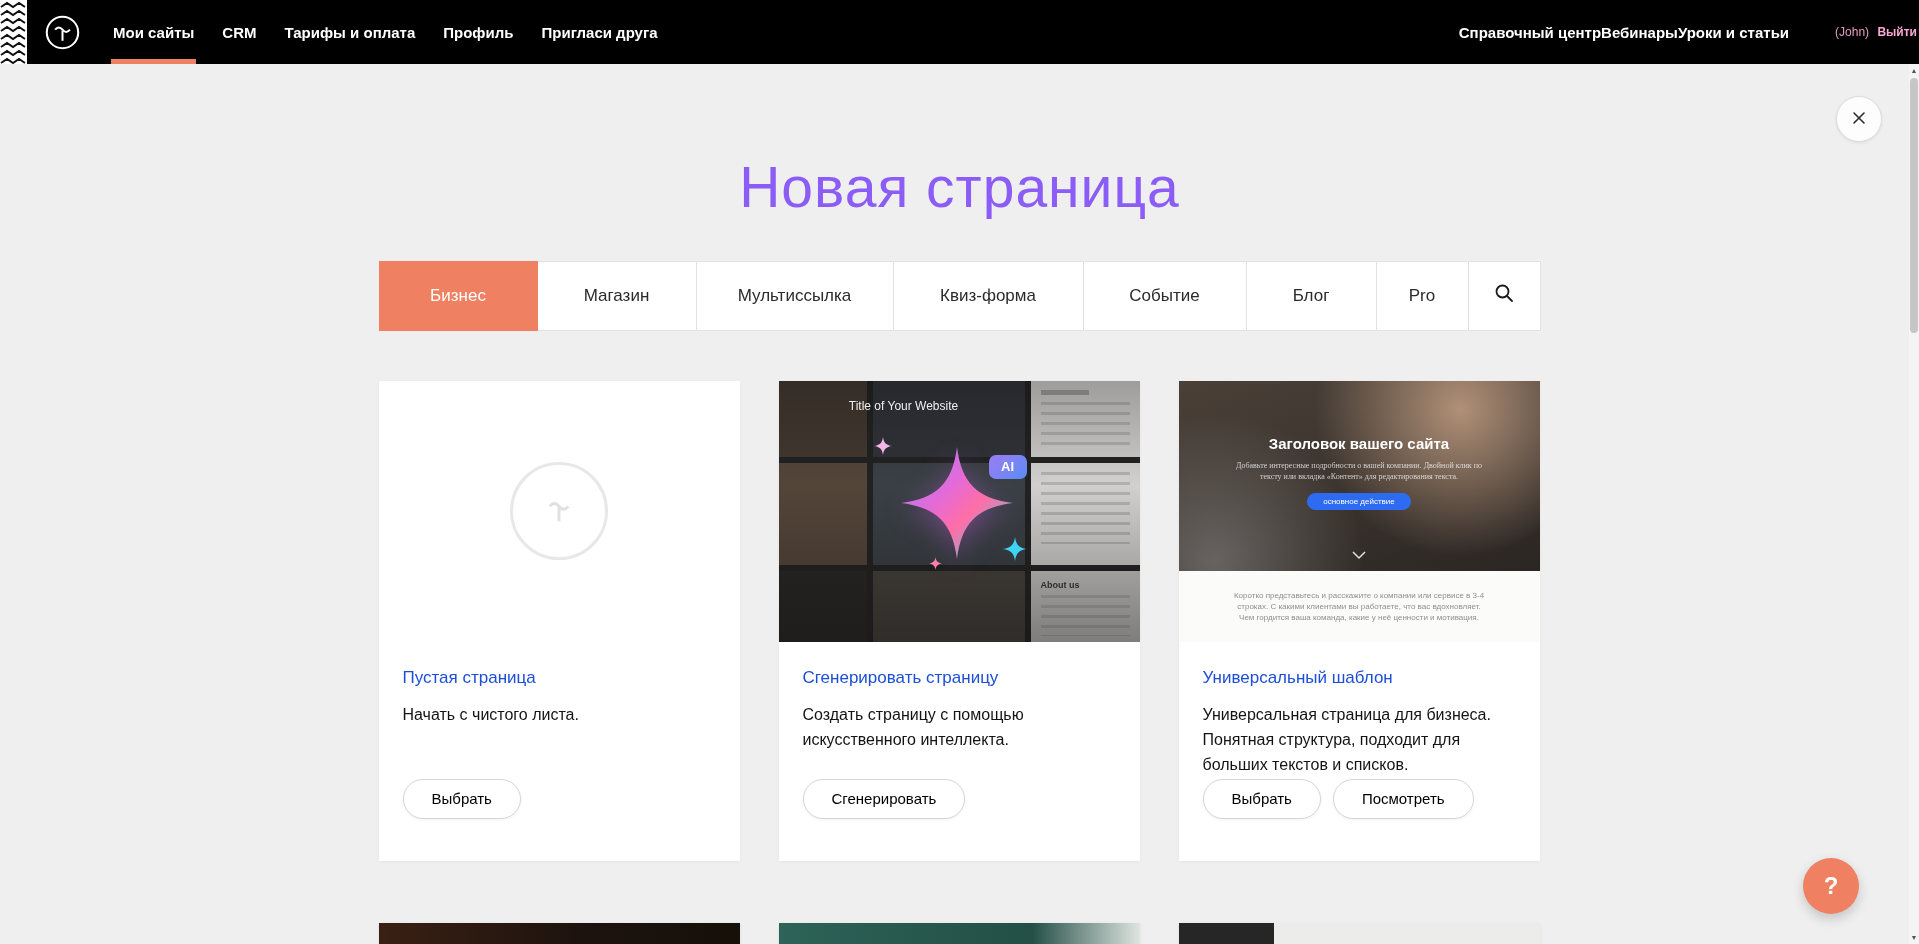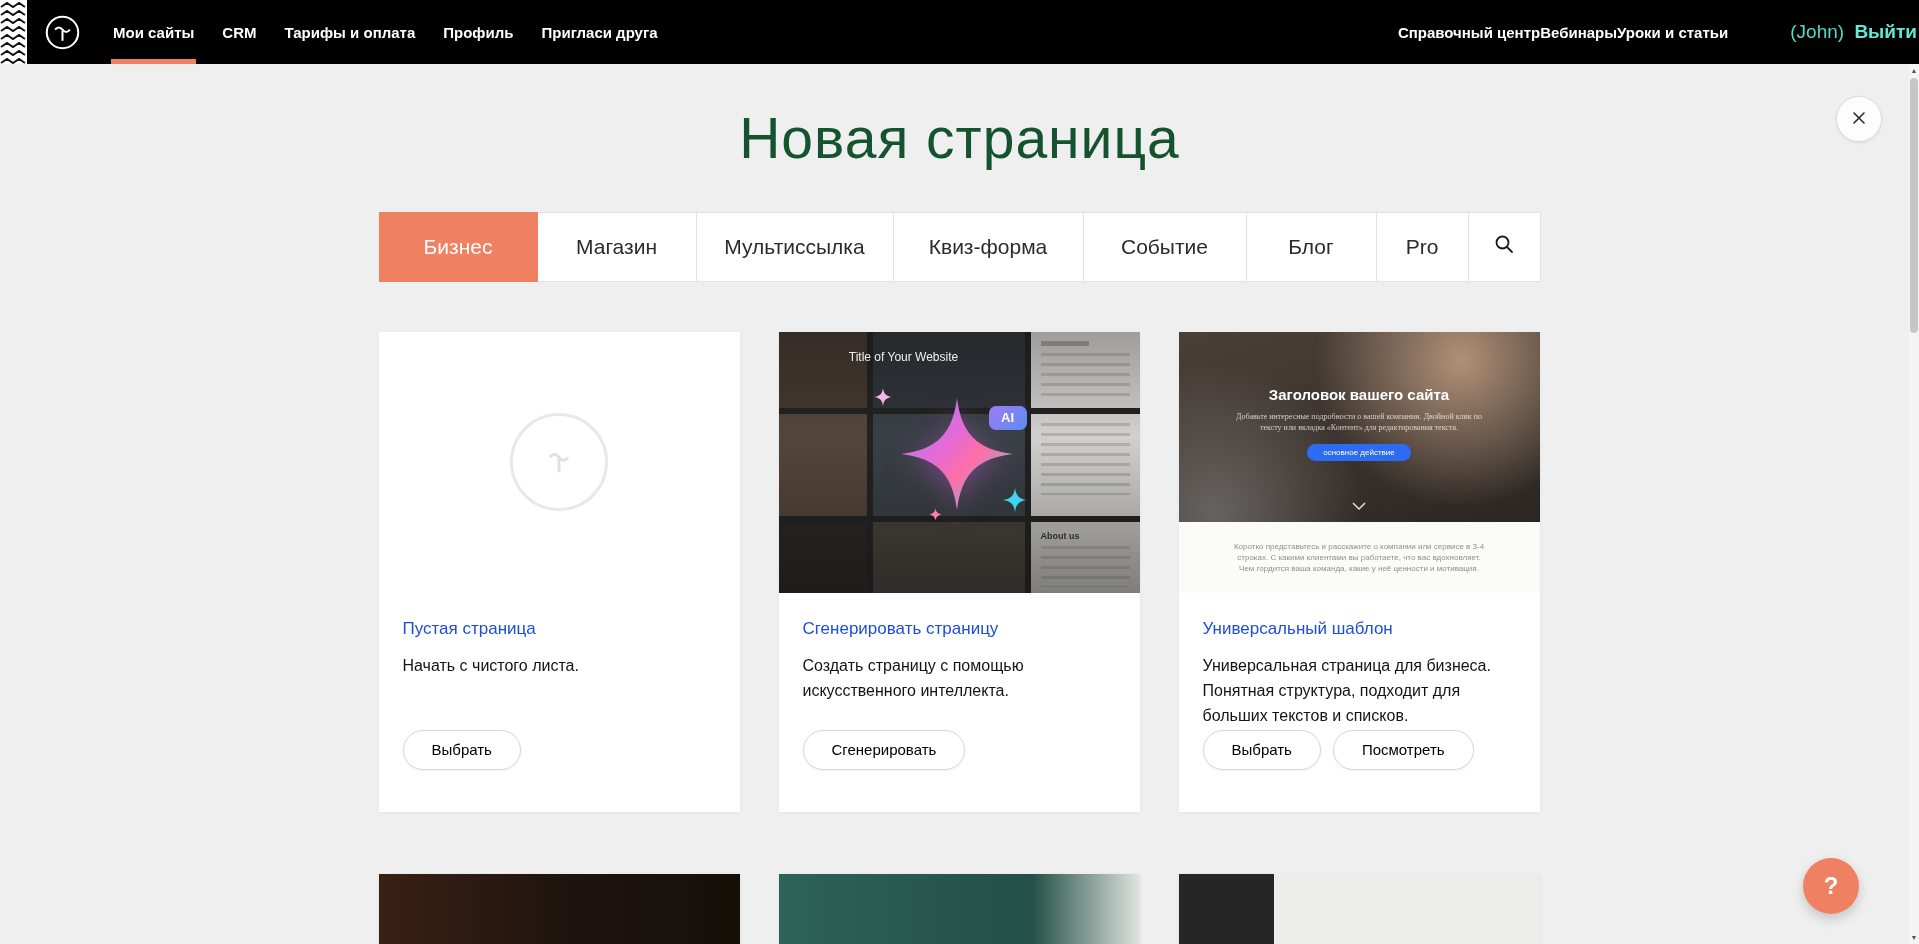--- a/index.html
+++ b/index.html
@@ -8,40 +8,40 @@
 
   
   .topbar { height:64px; width:1919px; background:#000; display:flex; align-items:center; position:relative; z-index:20; }
   .zigzag { flex:0 0 27px; height:64px; background:#fff; }
   .logo { margin-left:17px; width:37px; height:37px; flex:0 0 37px; cursor:pointer; }
   .nav-left { display:flex; align-items:stretch; margin-left:18px; height:64px; }
   .nav-item { position:relative; display:flex; align-items:center; padding:0 14px; color:#fff; font-size:15px; font-weight:700; cursor:pointer; white-space:nowrap; }
   .nav-item.active::after { content:""; position:absolute; left:12px; right:12px; bottom:0; height:5px; background:#ef8061; }
   .nav-right { margin-left:auto; display:flex; align-items:center; padding-right:2px; }
   .nav-link { color:#fff; font-size:15px; font-weight:700; cursor:pointer; white-space:nowrap; }
-  .user-block { margin-left:62px; color:#5eead4; font-size:19px; white-space:nowrap; }
+  .user-block { margin-left:46px; color:#f9a8d4; font-size:12px; white-space:nowrap; }
   .user-name { font-weight:400; opacity:.92; }
   .logout { font-weight:700; cursor:pointer; margin-left:5px; }
 
   
   .main { position:relative; height:880px; width:1919px; overflow:hidden; background:#efefef; }
   .content { width:1162px; margin:0 auto; }
 
   .close-btn { position:absolute; top:32px; left:1836px; width:46px; height:46px; border-radius:50%;
     background:#fdfdfd; border:1px solid #dcdcdc; display:flex; align-items:center; justify-content:center;
     cursor:pointer; box-shadow:0 1px 3px rgba(0,0,0,.08); }
 
-  .page-title { padding-top:42px; text-align:center; font-size:57px; line-height:1.15; font-weight:200;
-    color:#14532d; letter-spacing:1px; }
+  .page-title { padding-top:91px; text-align:center; font-size:57px; line-height:1.15; font-weight:200;
+    color:#8b5cf6; letter-spacing:1px; }
   .subtitle { margin-top:30px; text-align:center; font-size:21px; font-weight:300; color:#8a8a8a; }
 
   
   .tabs { display:flex; margin-top:40px; }
   .tab { height:70px; display:flex; align-items:center; justify-content:center; background:#fff;
-    border:1px solid #e2e2e2; border-left:none; font-size:21px; color:#2b2b2b; cursor:pointer; }
+    border:1px solid #e2e2e2; border-left:none; font-size:17px; color:#2b2b2b; cursor:pointer; }
   .tab:first-child { border-left:1px solid #e2e2e2; }
   .tab.active { background:#ef8061; border-color:#ef8061; color:#fff; }
 
   
   .grid { display:flex; gap:39px; margin-top:50px; }
   .grid.row2 { margin-top:62px; }
   .card { width:361px; height:480px; background:#fff; position:relative; box-shadow:0 1px 3px rgba(0,0,0,.05); }
   .preview { height:261px; position:relative; overflow:hidden; }
 
   .card-body { padding:26px 24px 0; }

